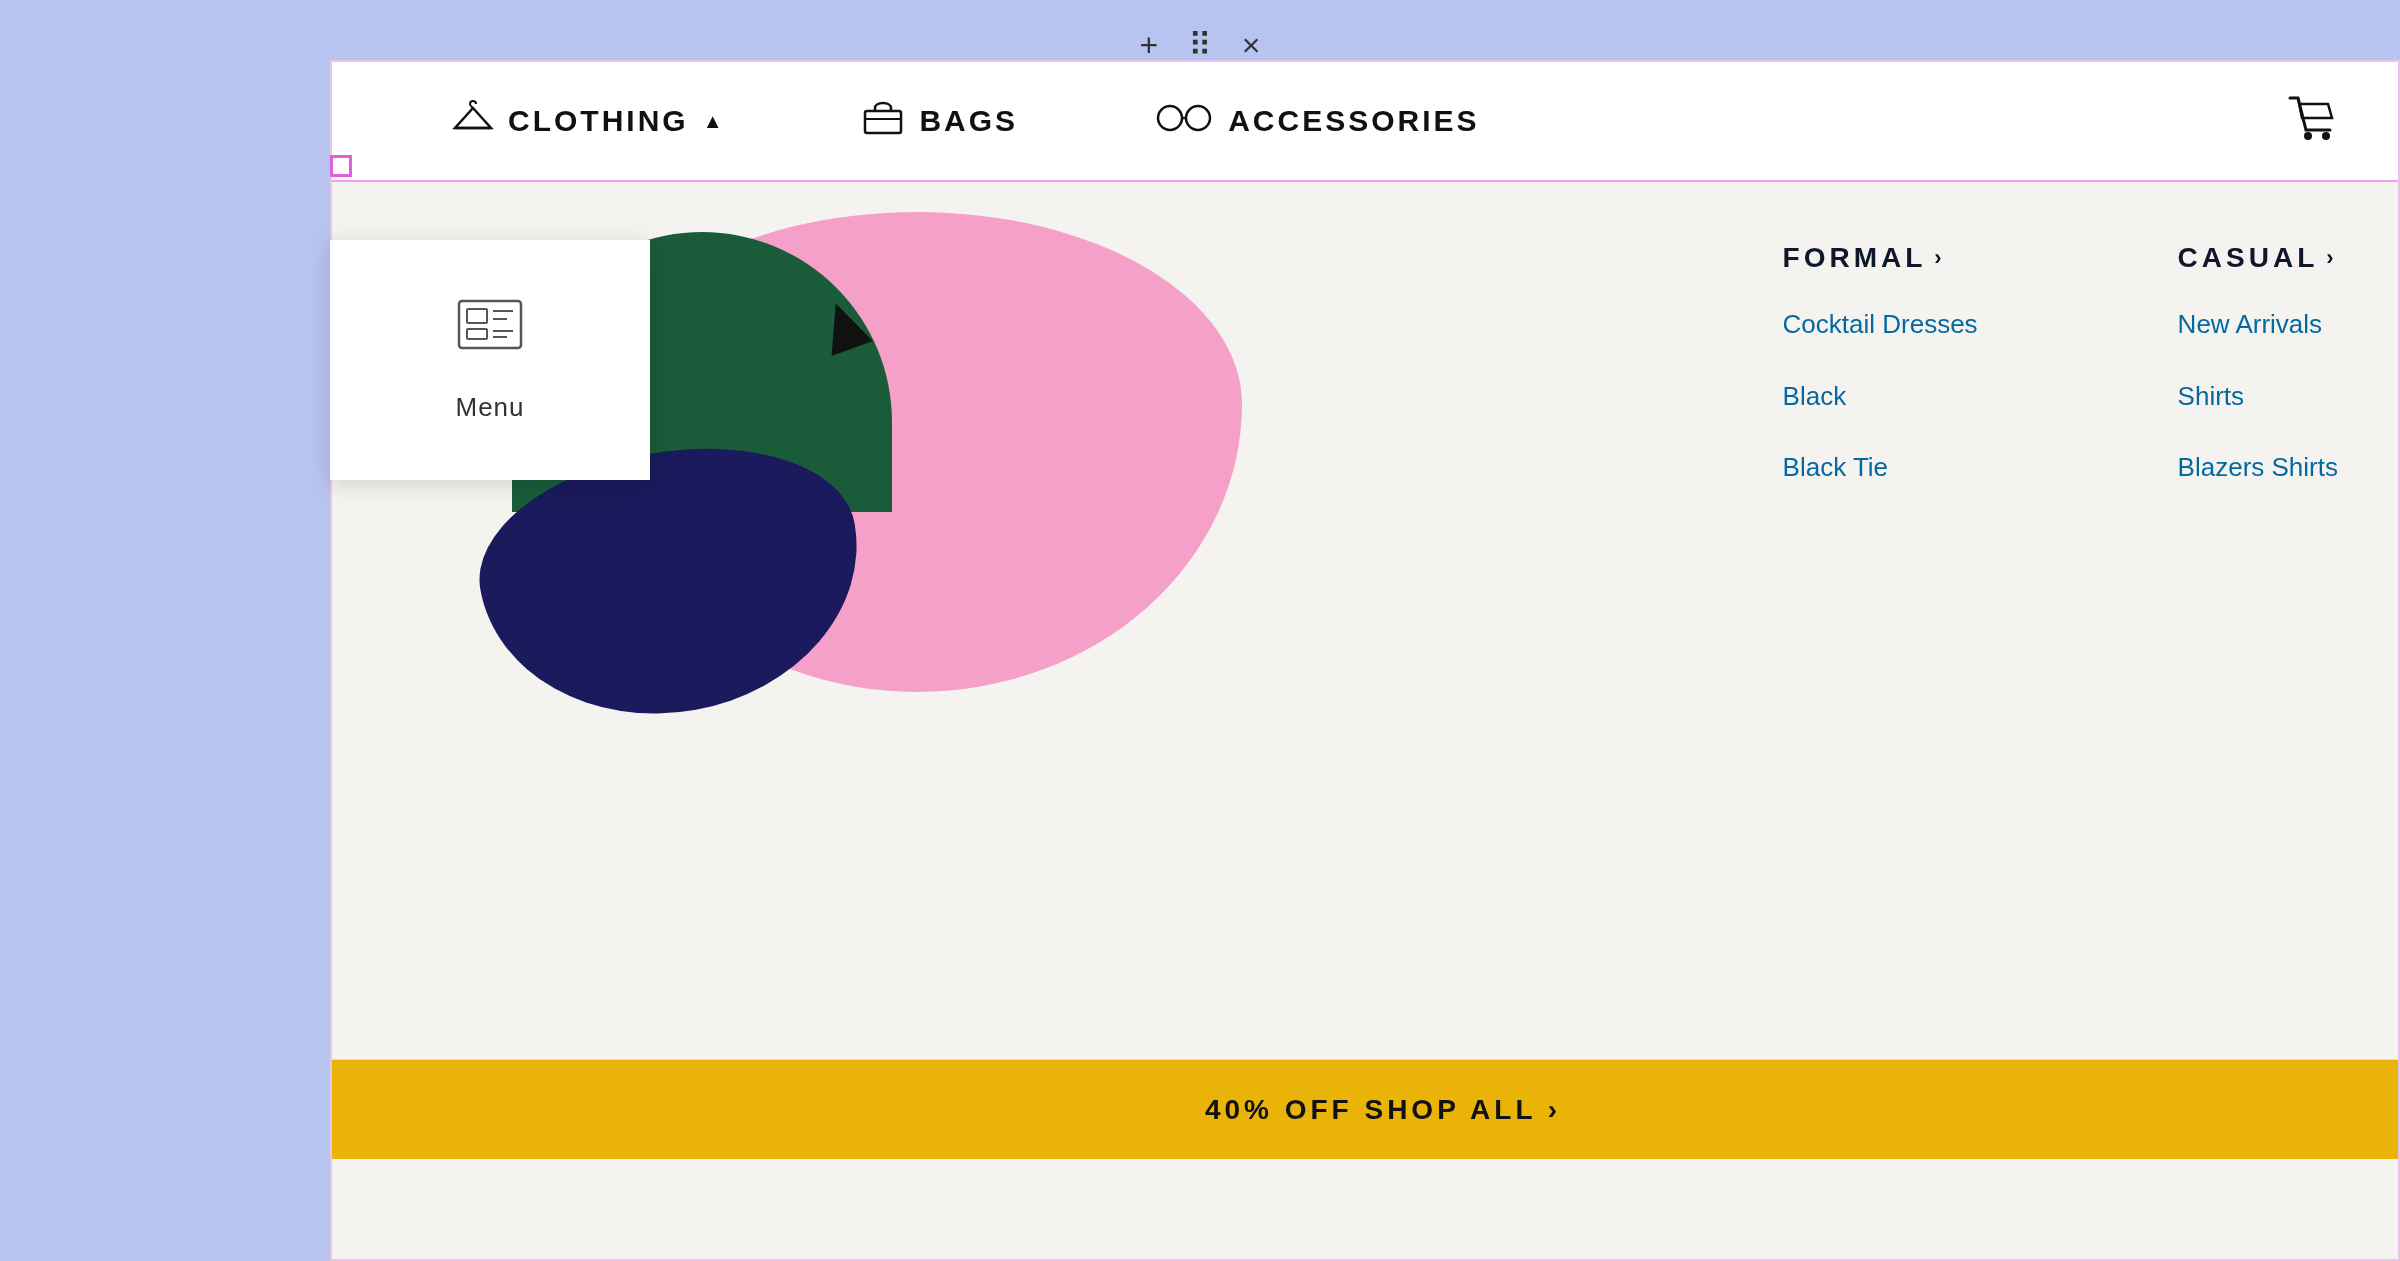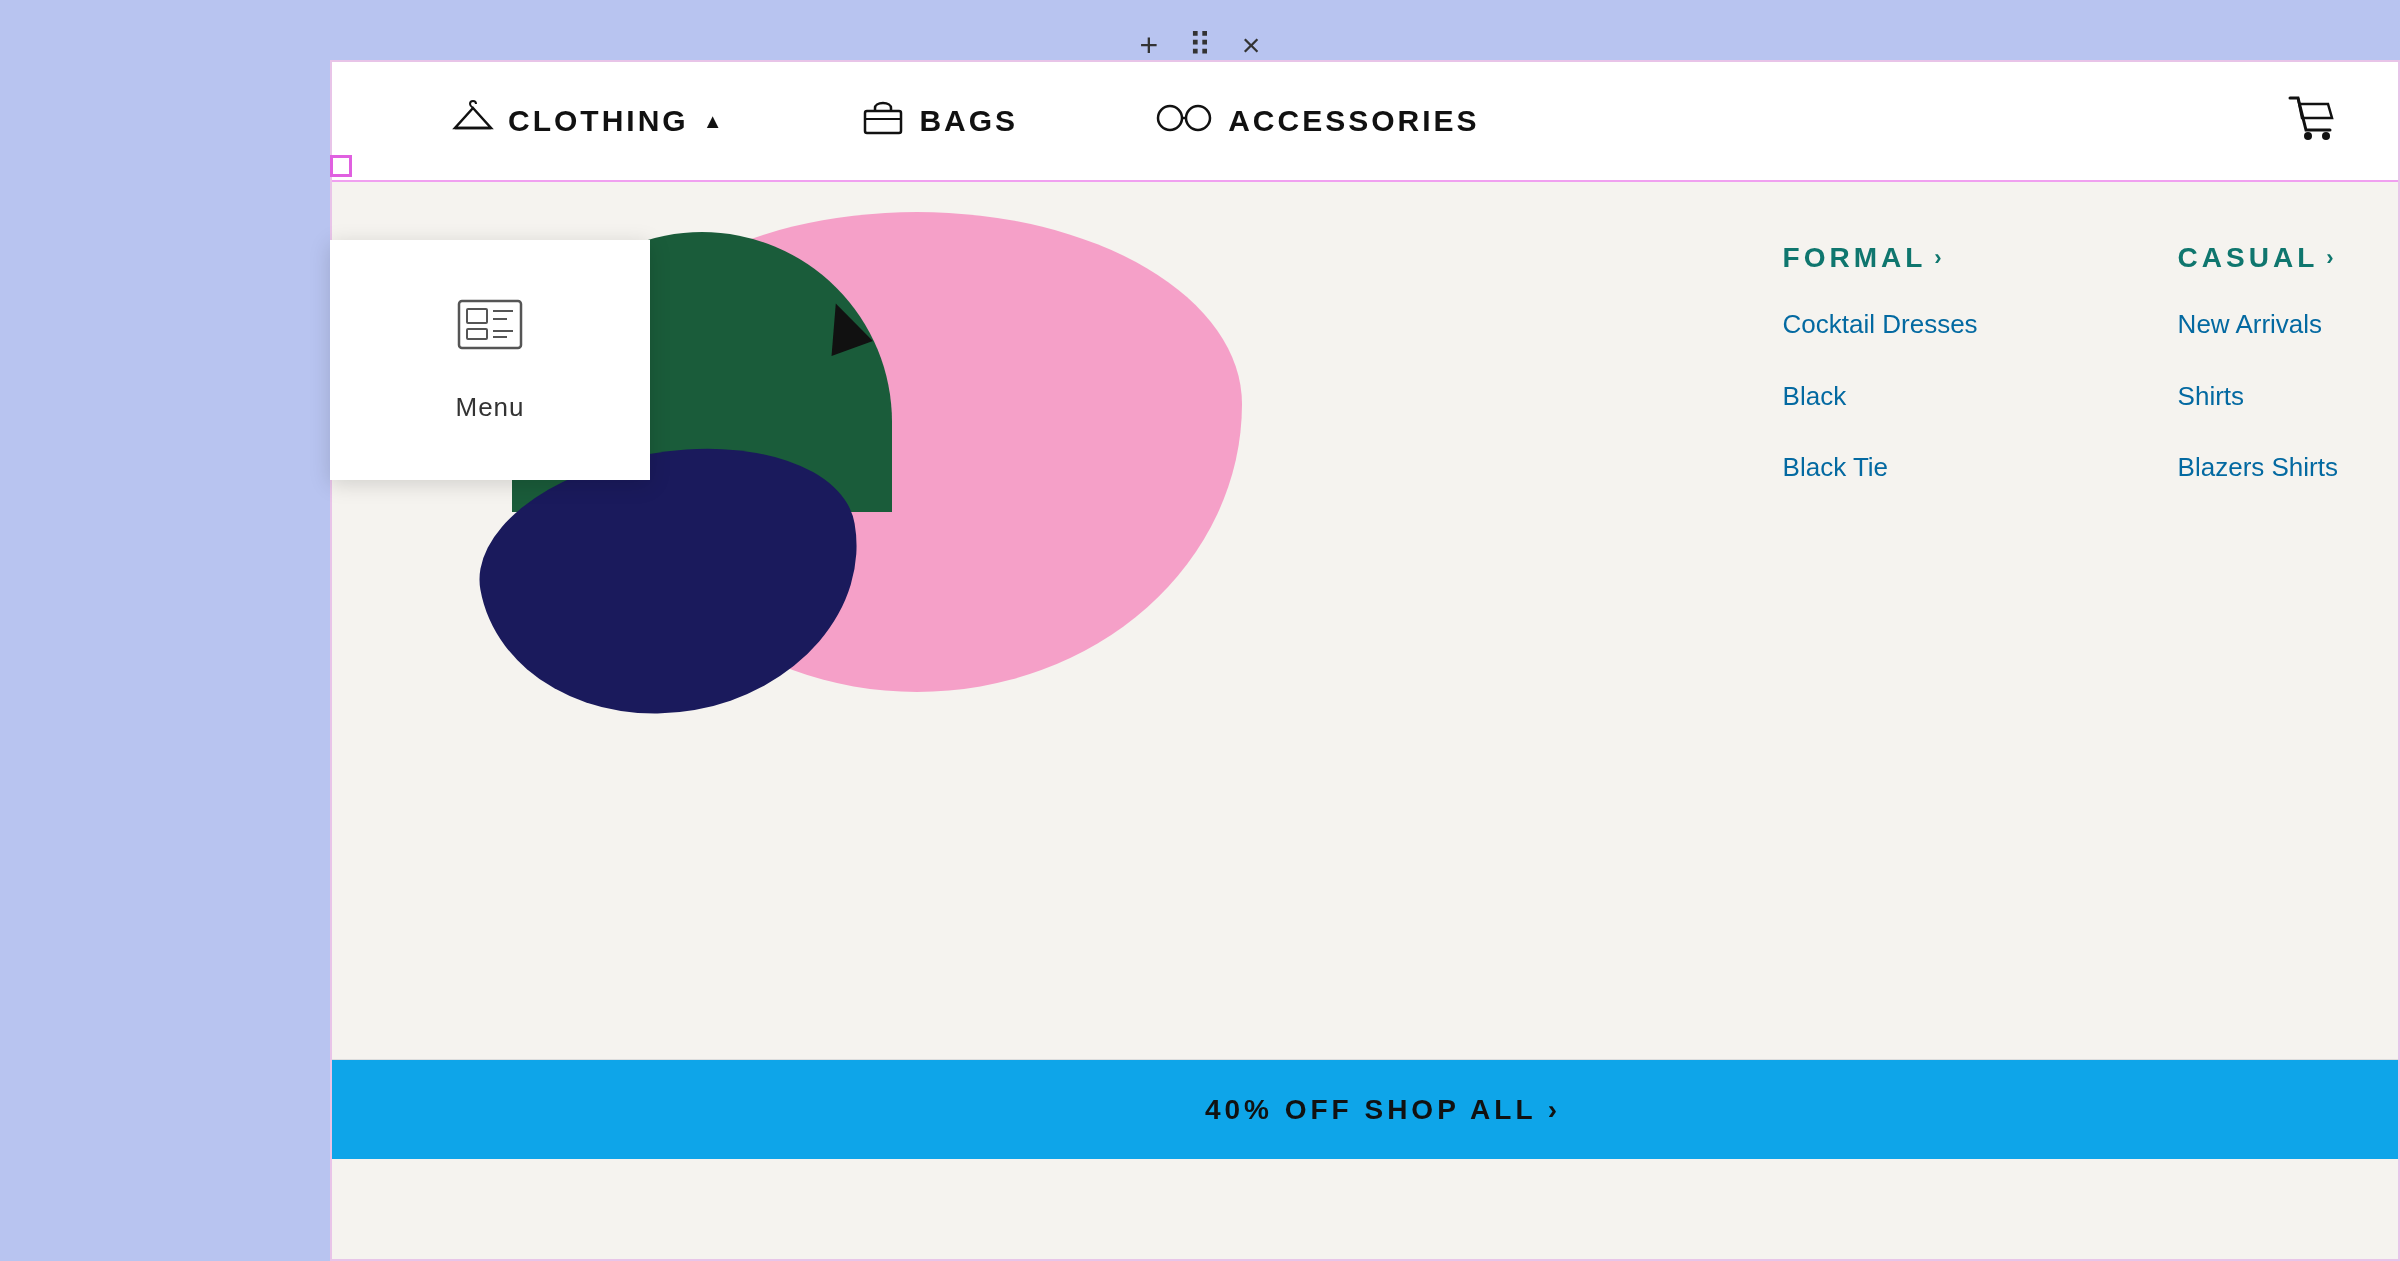--- a/index.html
+++ b/index.html
@@ -151,21 +151,21 @@
       display: flex;
       flex-direction: column;
       gap: 30px;
     }
 
     .menu-column-header {
       font-size: 28px;
       font-weight: 700;
       letter-spacing: 4px;
       text-transform: uppercase;
-      color: #0f766e;
+      color: #0f172a;
       display: flex;
       align-items: center;
       gap: 8px;
       cursor: pointer;
     }
 
     .menu-column-header .chevron {
       font-size: 22px;
       font-weight: 900;
     }
@@ -177,21 +177,21 @@
       line-height: 1.6;
     }
 
     
     .promo-bar {
       position: absolute;
       bottom: 0;
       left: 0;
       right: 0;
       height: 100px;
-      background: #0ea5e9;
+      background: #eab308;
       border-top: 1px solid #ddd;
       display: flex;
       align-items: center;
       justify-content: center;
       font-size: 28px;
       font-weight: 600;
       letter-spacing: 4px;
       color: #111;
       cursor: pointer;
       padding-left: 36px;

